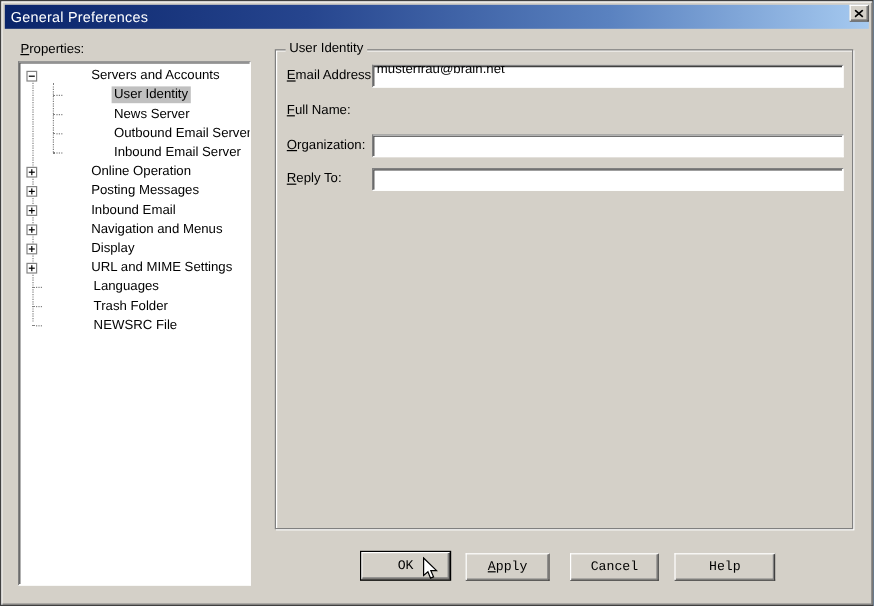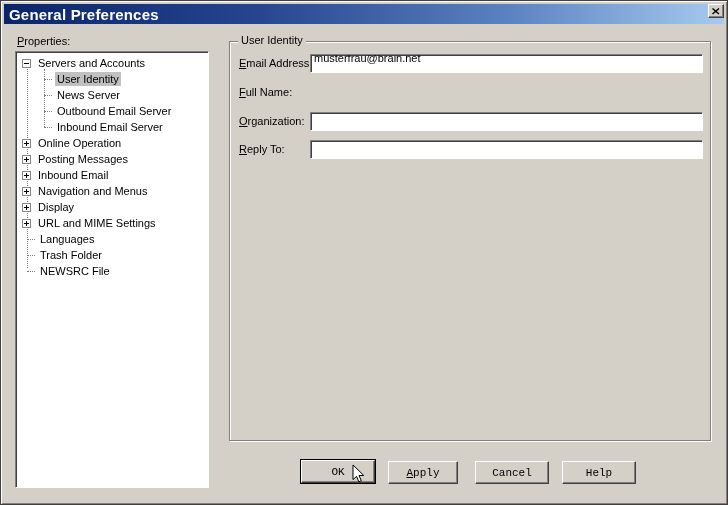--- a/index.html
+++ b/index.html
@@ -10,21 +10,21 @@
   
   .window { position:absolute; left:0; top:0; width:728px; height:505px;
     background:#d4d0c8;
     border:1px solid #404040;
     box-shadow: inset 1px 1px 0 #ffffff, inset -1px -1px 0 #808080; }
 
   
   .titlebar { position:absolute; left:3px; top:3px; right:3px; height:20px;
     background:linear-gradient(to right,#0a246a 0%, #26458e 35%, #5a82c0 70%, #a6caf0 100%);
     display:flex; align-items:center; padding-left:5px; }
-  .title-text { color:#ffffff; font-weight:bold; font-size:15px; letter-spacing:0.2px; }
+  .title-text { color:#ffffff; font-weight:normal; font-size:12px; letter-spacing:0.2px; }
   .close-btn { position:absolute; right:3px; top:3px; width:16px; height:14px;
     background:#d4d0c8; border:1px solid; border-color:#ffffff #404040 #404040 #ffffff;
     box-shadow: inset -1px -1px 0 #808080;
     display:flex; align-items:center; justify-content:center; cursor:default; }
   .close-btn svg { display:block; }
 
   
   .sunken { background:#ffffff;
     border:1px solid; border-color:#808080 #ffffff #ffffff #808080;
     box-shadow: inset 1px 1px 0 #404040; }
@@ -35,21 +35,21 @@
     display:flex; align-items:center; justify-content:center; cursor:default; }
   .btn.default { outline:1px solid #000000; }
 
   
   .props-label { position:absolute; left:16px; top:34px; }
   .tree-box { position:absolute; left:14px; top:50px; width:194px; height:437px; overflow:hidden; }
   .tree-inner { position:relative; padding-top:3px; }
   .vline { position:absolute; width:0; border-left:1px dotted #808080; }
   .vl-root { left:11px; top:11px; height:205px; }
   .vl-child { left:28px; top:17px; height:58px; }
-  .trow { height:16px; display:flex; align-items:center; white-space:nowrap; position:relative; }
+  .trow { height:16px; display:flex; align-items:center; white-space:nowrap; position:relative;gap:38px; }
   .trow .lbl { padding:1px 2px; }
   .trow .lbl.selected { background:#c0c0c0; }
   .row-parent, .row-plus { padding-left:6px; }
   .row-leaf  { padding-left:11px; }
   .row-child { padding-left:28px; }
   .stub { width:8px; height:0; border-top:1px dotted #808080; margin-right:3px; flex:none; align-self:center; }
   .exp { width:9px; height:9px; border:1px solid #848484; background:#ffffff;
          margin-right:5px; position:relative; flex:none; }
   .exp::before { content:""; position:absolute; left:1px; top:3px; width:5px; height:1px; background:#000; }
   .exp.plus::after { content:""; position:absolute; left:3px; top:1px; width:1px; height:5px; background:#000; }
@@ -63,21 +63,21 @@
   .field-label { position:absolute; left:9px; }
   .field-input { position:absolute; left:80px; width:393px; height:19px;
     padding:1px 3px 12px 3px; font-family:"Liberation Sans", sans-serif; font-size:11px; color:#000; outline:none; }
 
   u { text-decoration:underline; }
 
   
   .btn-ok     { position:absolute; left:300px; top:459px; width:74px; height:23px; }
   .btn-apply  { position:absolute; left:387px; top:460px; width:70px; height:23px; }
   .btn-cancel { position:absolute; left:474px; top:460px; width:74px; height:23px; }
-  .btn-help   { position:absolute; left:561px; top:460px; width:74px; height:23px; }
+  .btn-help   { position:absolute; left:561px; top:460px; width:84px; height:23px; }
 
   .cursor { position:absolute; left:351px; top:463px; pointer-events:none; }
 </style>
 </head>
 <body>
 
 <div class="window">
 
   <div class="titlebar">
     <span class="title-text">General Preferences</span>

